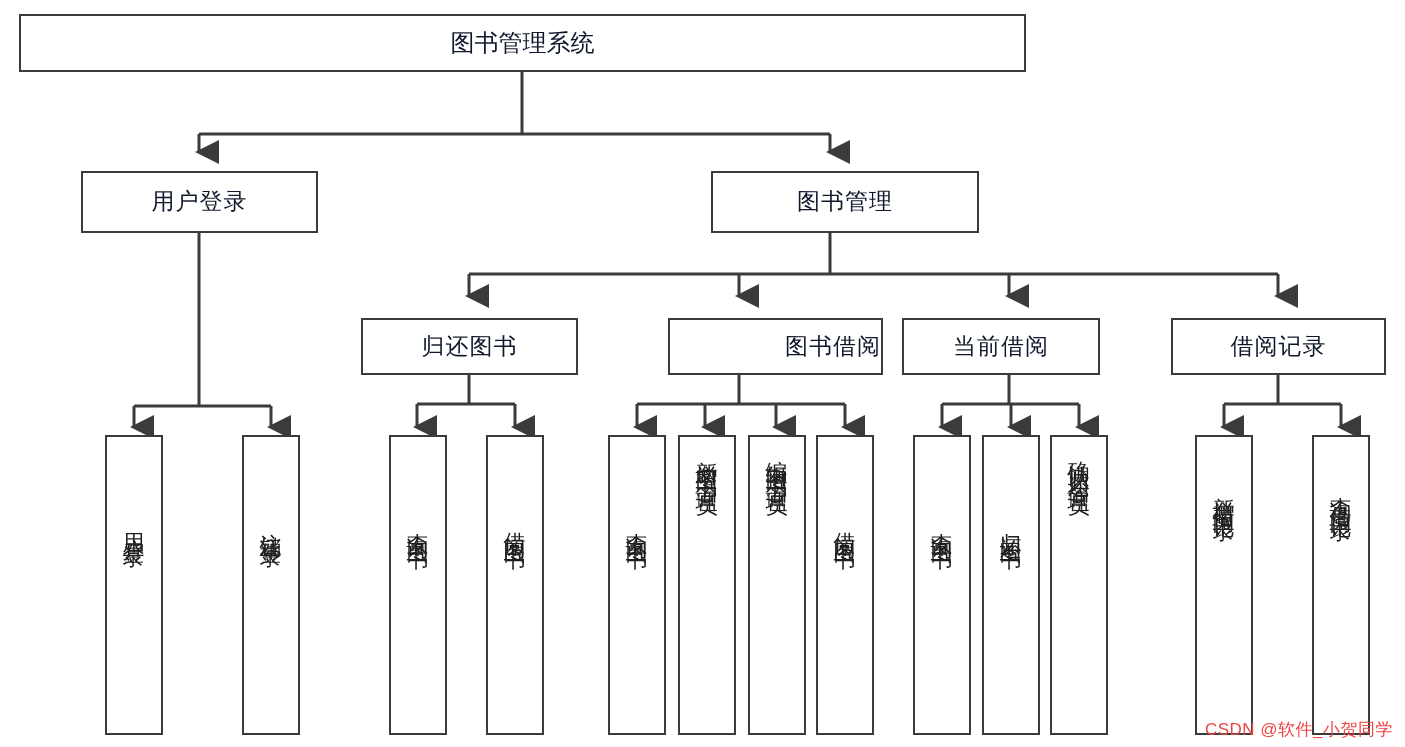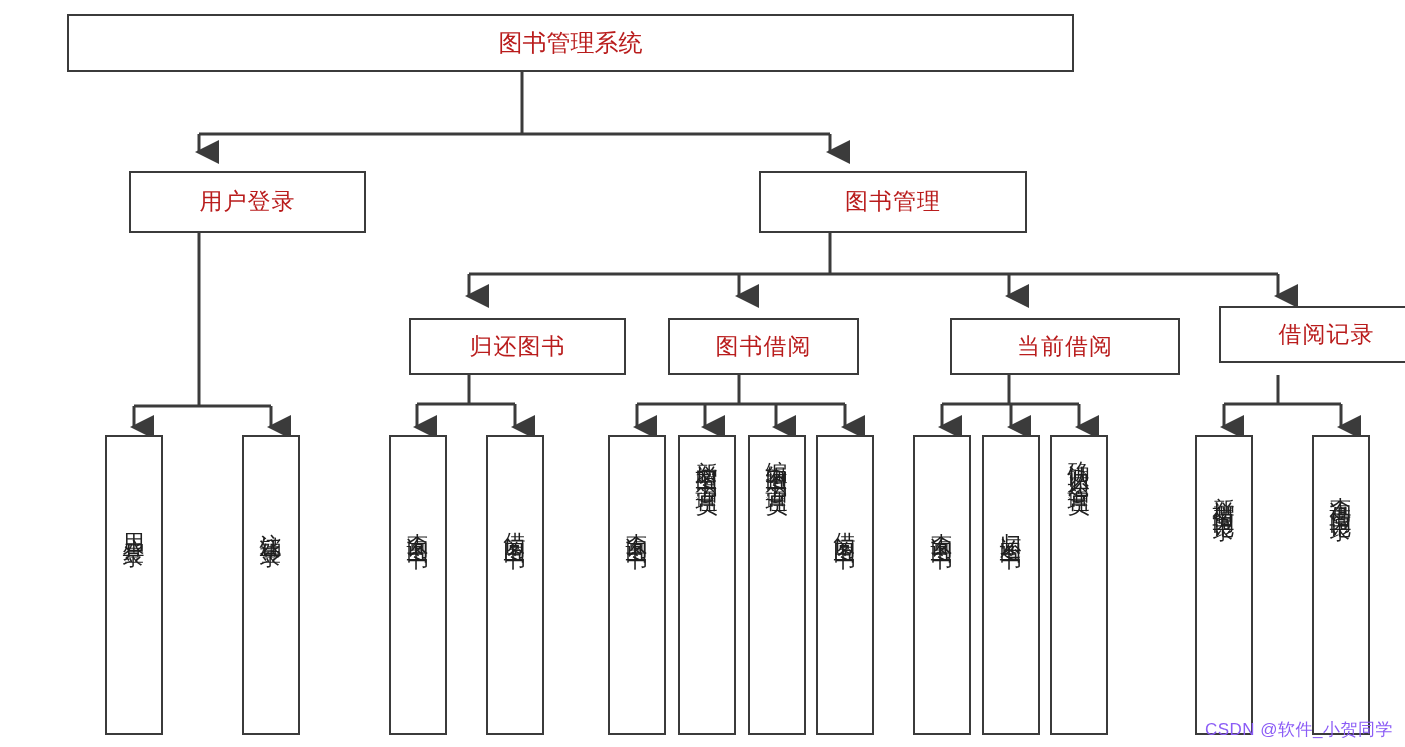--- a/index.html
+++ b/index.html
@@ -28,22 +28,21 @@
   }
   .node {
     position: absolute;
     box-sizing: border-box;
     background: #ffffff;
     border: 2.5px solid #3b3b3b;
     display: flex;
     align-items: center;
     justify-content: center;
     text-align: center;
-    color: #b91c1c;
-    margin-left: 48px;
+    color: #0f172a;
   }
   .node.h-node {
     font-size: 23px;
     letter-spacing: 1px;
     line-height: 1.2;
   }
   .node.root {
     font-size: 24px;
   }
   .leaf {
@@ -73,21 +72,21 @@
     margin-top: 42px;
   }
   .leaf.tall .vtext {
     margin-top: 6px;
   }
   .watermark {
     position: absolute;
     right: 12px;
     bottom: 6px;
     font-size: 17px;
-    color: #8b5cf6;
+    color: #ef4444;
     letter-spacing: 0.5px;
     white-space: nowrap;
   }
 </style>
 </head>
 <body>
 
 <div id="canvas">
 
   <svg id="wires" viewBox="0 0 1405 747" xmlns="http://www.w3.org/2000/svg">
@@ -147,27 +146,27 @@
   <div class="node h-node" style="left:81px; top:171px; width:237px; height:62px;">
     <span>用户登录</span>
   </div>
   <div class="node h-node" style="left:711px; top:171px; width:268px; height:62px;">
     <span>图书管理</span>
   </div>
 
   <div class="node h-node" style="left:361px; top:318px; width:217px; height:57px;">
     <span>归还图书</span>
   </div>
-  <div class="node h-node" style="left:620px; top:318px; width:191px; height:57px;">
+  <div class="node h-node" style="left:668px; top:318px; width:215px; height:57px;justify-content:flex-end;">
     <span>图书借阅</span>
   </div>
-  <div class="node h-node" style="left:902px; top:318px; width:230px; height:57px;">
+  <div class="node h-node" style="left:902px; top:318px; width:198px; height:57px;">
     <span>当前借阅</span>
   </div>
-  <div class="node h-node" style="left:1171px; top:306px; width:215px; height:57px;">
+  <div class="node h-node" style="left:1171px; top:318px; width:215px; height:57px;">
     <span>借阅记录</span>
   </div>
 
   <div class="leaf short" style="left:105px; top:435px; width:58px; height:300px;">
     <span class="vtext">用户登录</span>
   </div>
   <div class="leaf short" style="left:242px; top:435px; width:58px; height:300px;">
     <span class="vtext">注销登录</span>
   </div>
 

